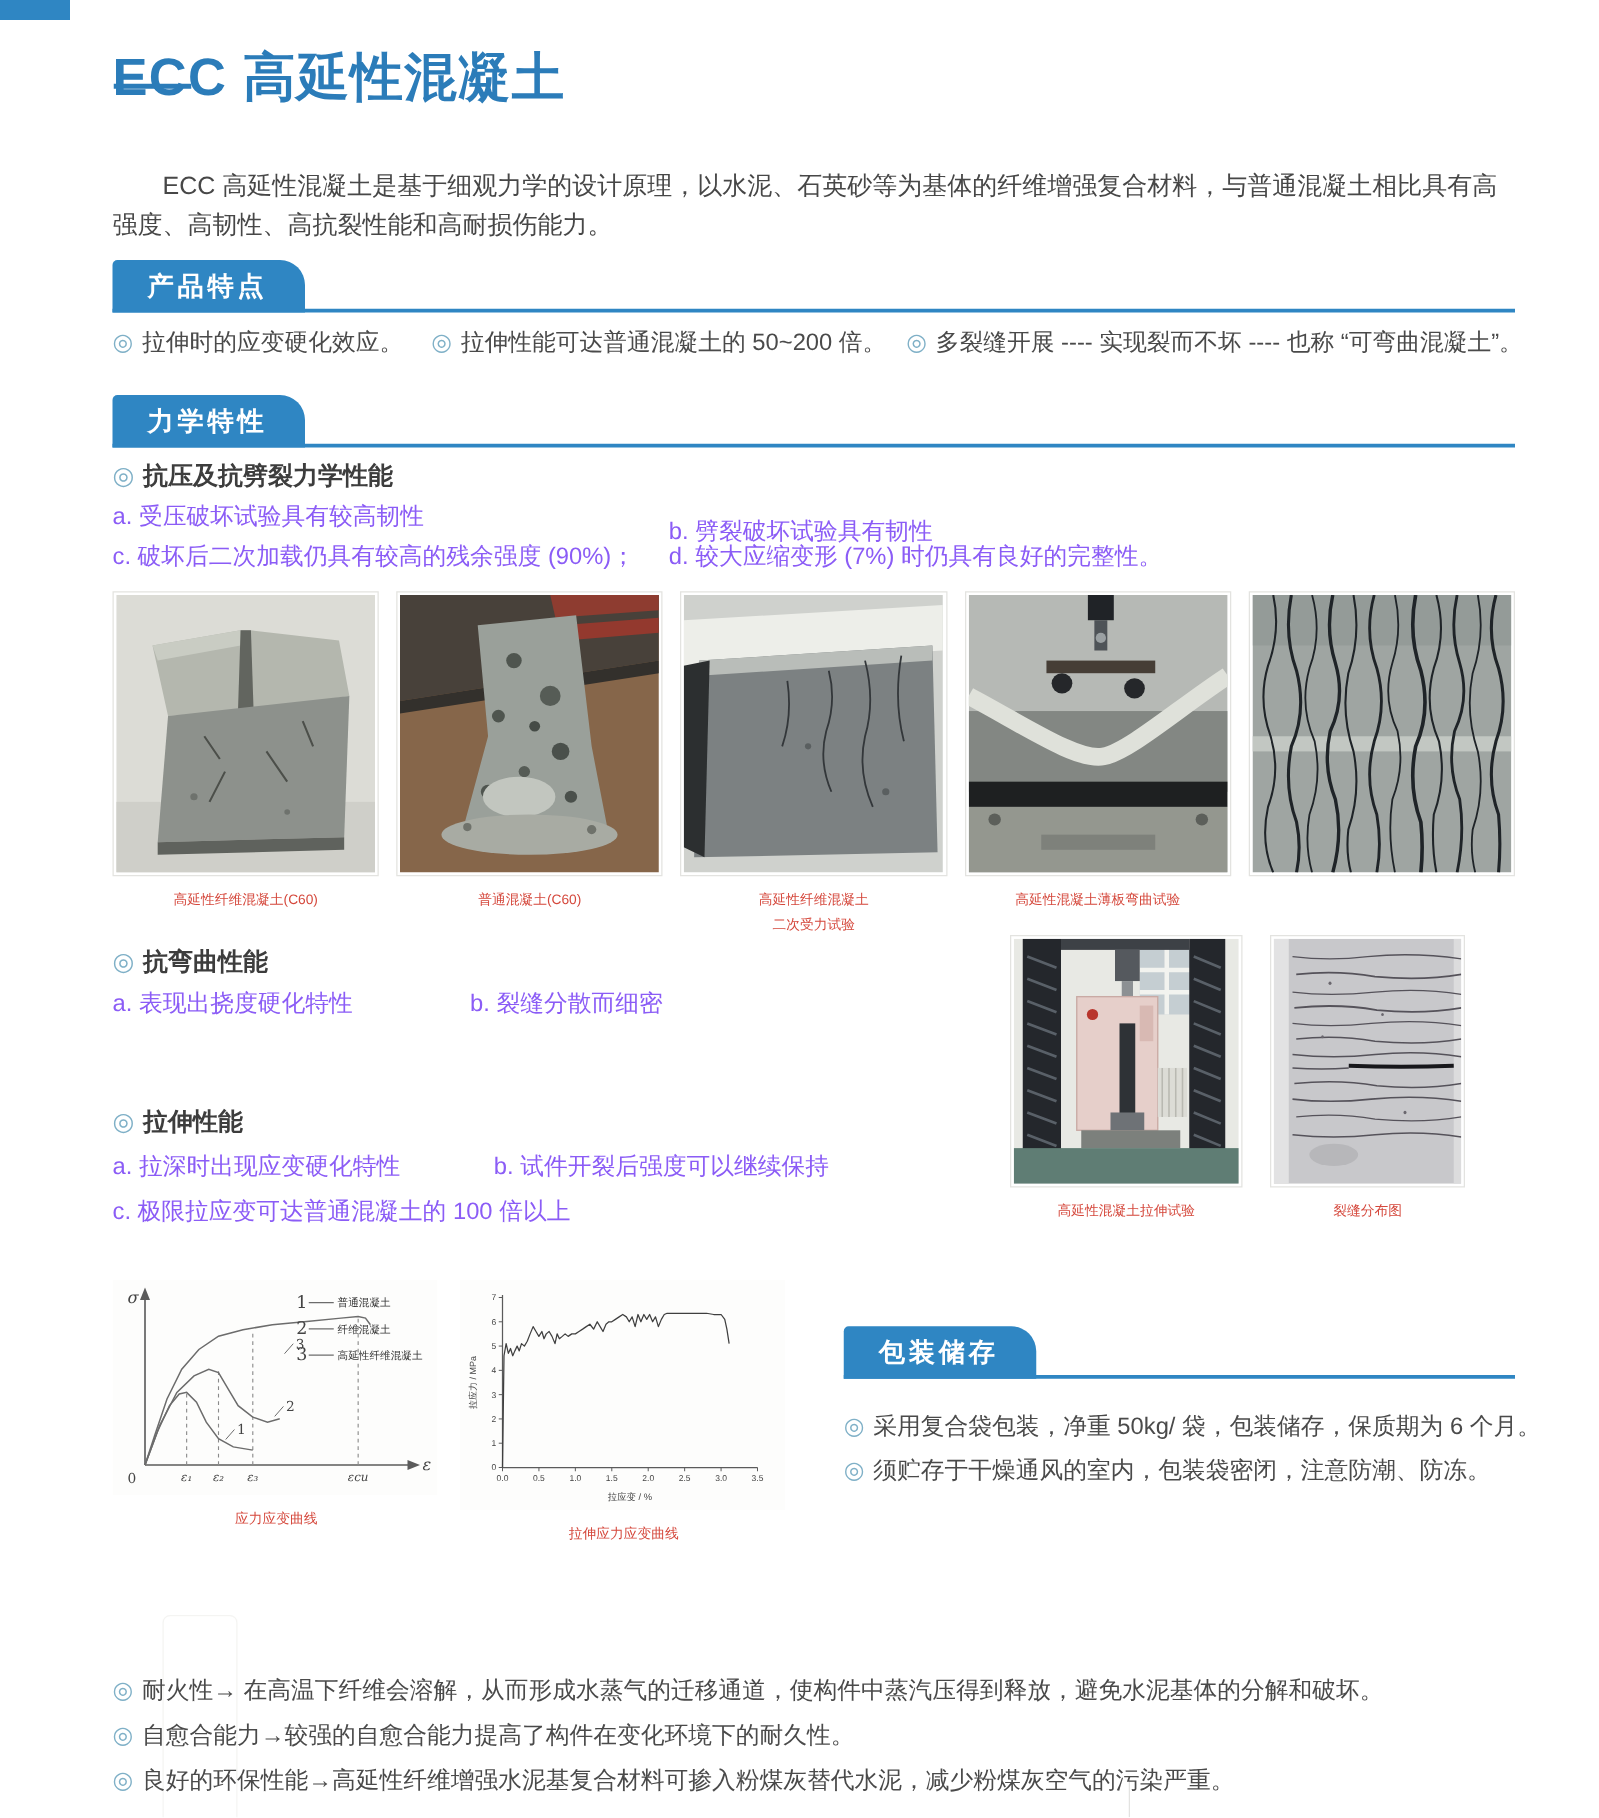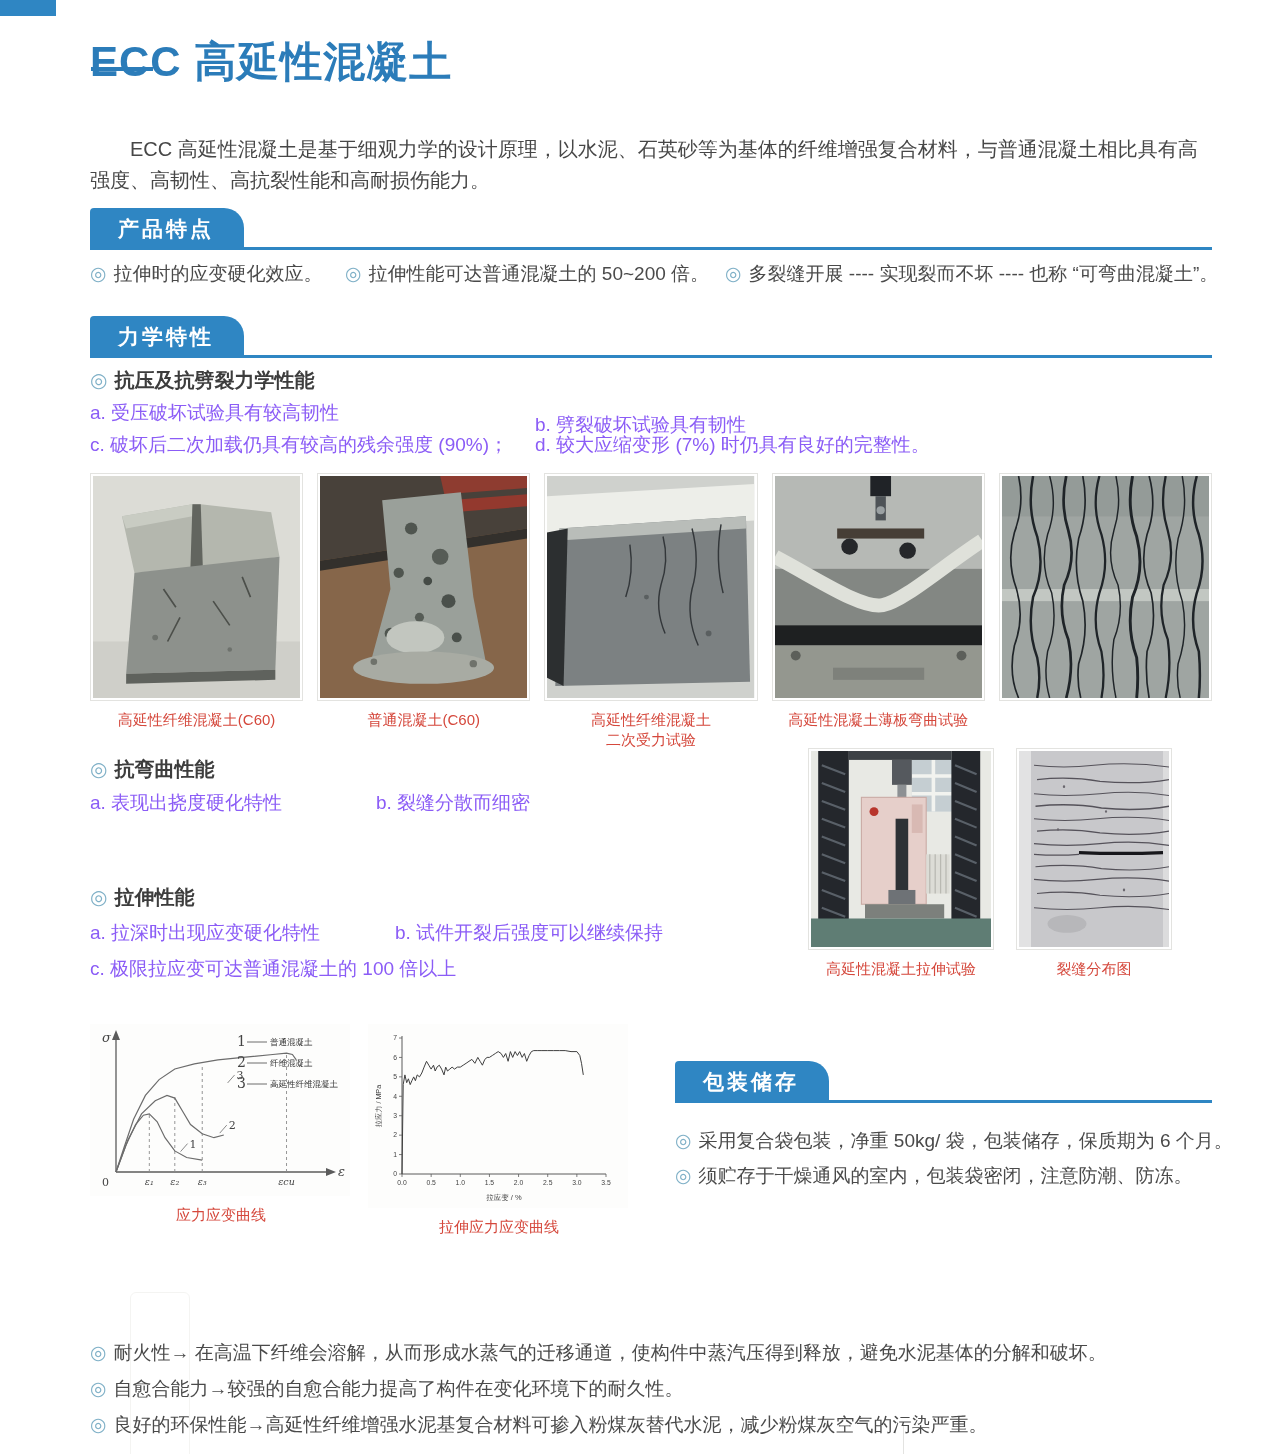--- a/index.html
+++ b/index.html
@@ -19,21 +19,21 @@
   .bullet .ring{color:#7fb0c7;margin-right:7px;font-size:19px;}
   .bullet.wrap{white-space:normal;line-height:30px;}
   .subhead{position:absolute;font-size:20px;font-weight:bold;color:#3d3d3d;white-space:nowrap;}
   .subhead .ring{color:#7fb0c7;font-weight:normal;margin-right:7px;}
   .item{position:absolute;font-size:19px;color:#8b5cf6;white-space:nowrap;text-align:right;}
 
   .photo-row{position:absolute;left:90px;top:473px;width:1122px;display:flex;gap:14px;}
   .figure{display:flex;flex-direction:column;flex:1;}
   .photo{border:1px solid #e3e3e0;background:#fff;padding:2px;}
   .photo svg{display:block;width:100%;}
-  .caption{color:#d5483c;font-size:15px;text-align:center;margin-top:9px;line-height:20px;white-space:pre-line;}
+  .caption{color:#d5483c;font-size:11px;text-align:center;margin-top:9px;line-height:20px;white-space:pre-line;}
 
   .right-photos{position:absolute;left:808px;top:748px;display:flex;gap:22px;}
   .right-photos .figure{flex:none;}
   .fig-w1{width:186px;} .fig-w2{width:156px;}
 
   .charts-row{position:absolute;left:90px;top:1024px;display:flex;gap:16px;}
   .chart-fig{display:flex;flex-direction:column;width:262px;}
   .chart-box{background:#fff;}
   .chart-box svg{display:block;}
 

